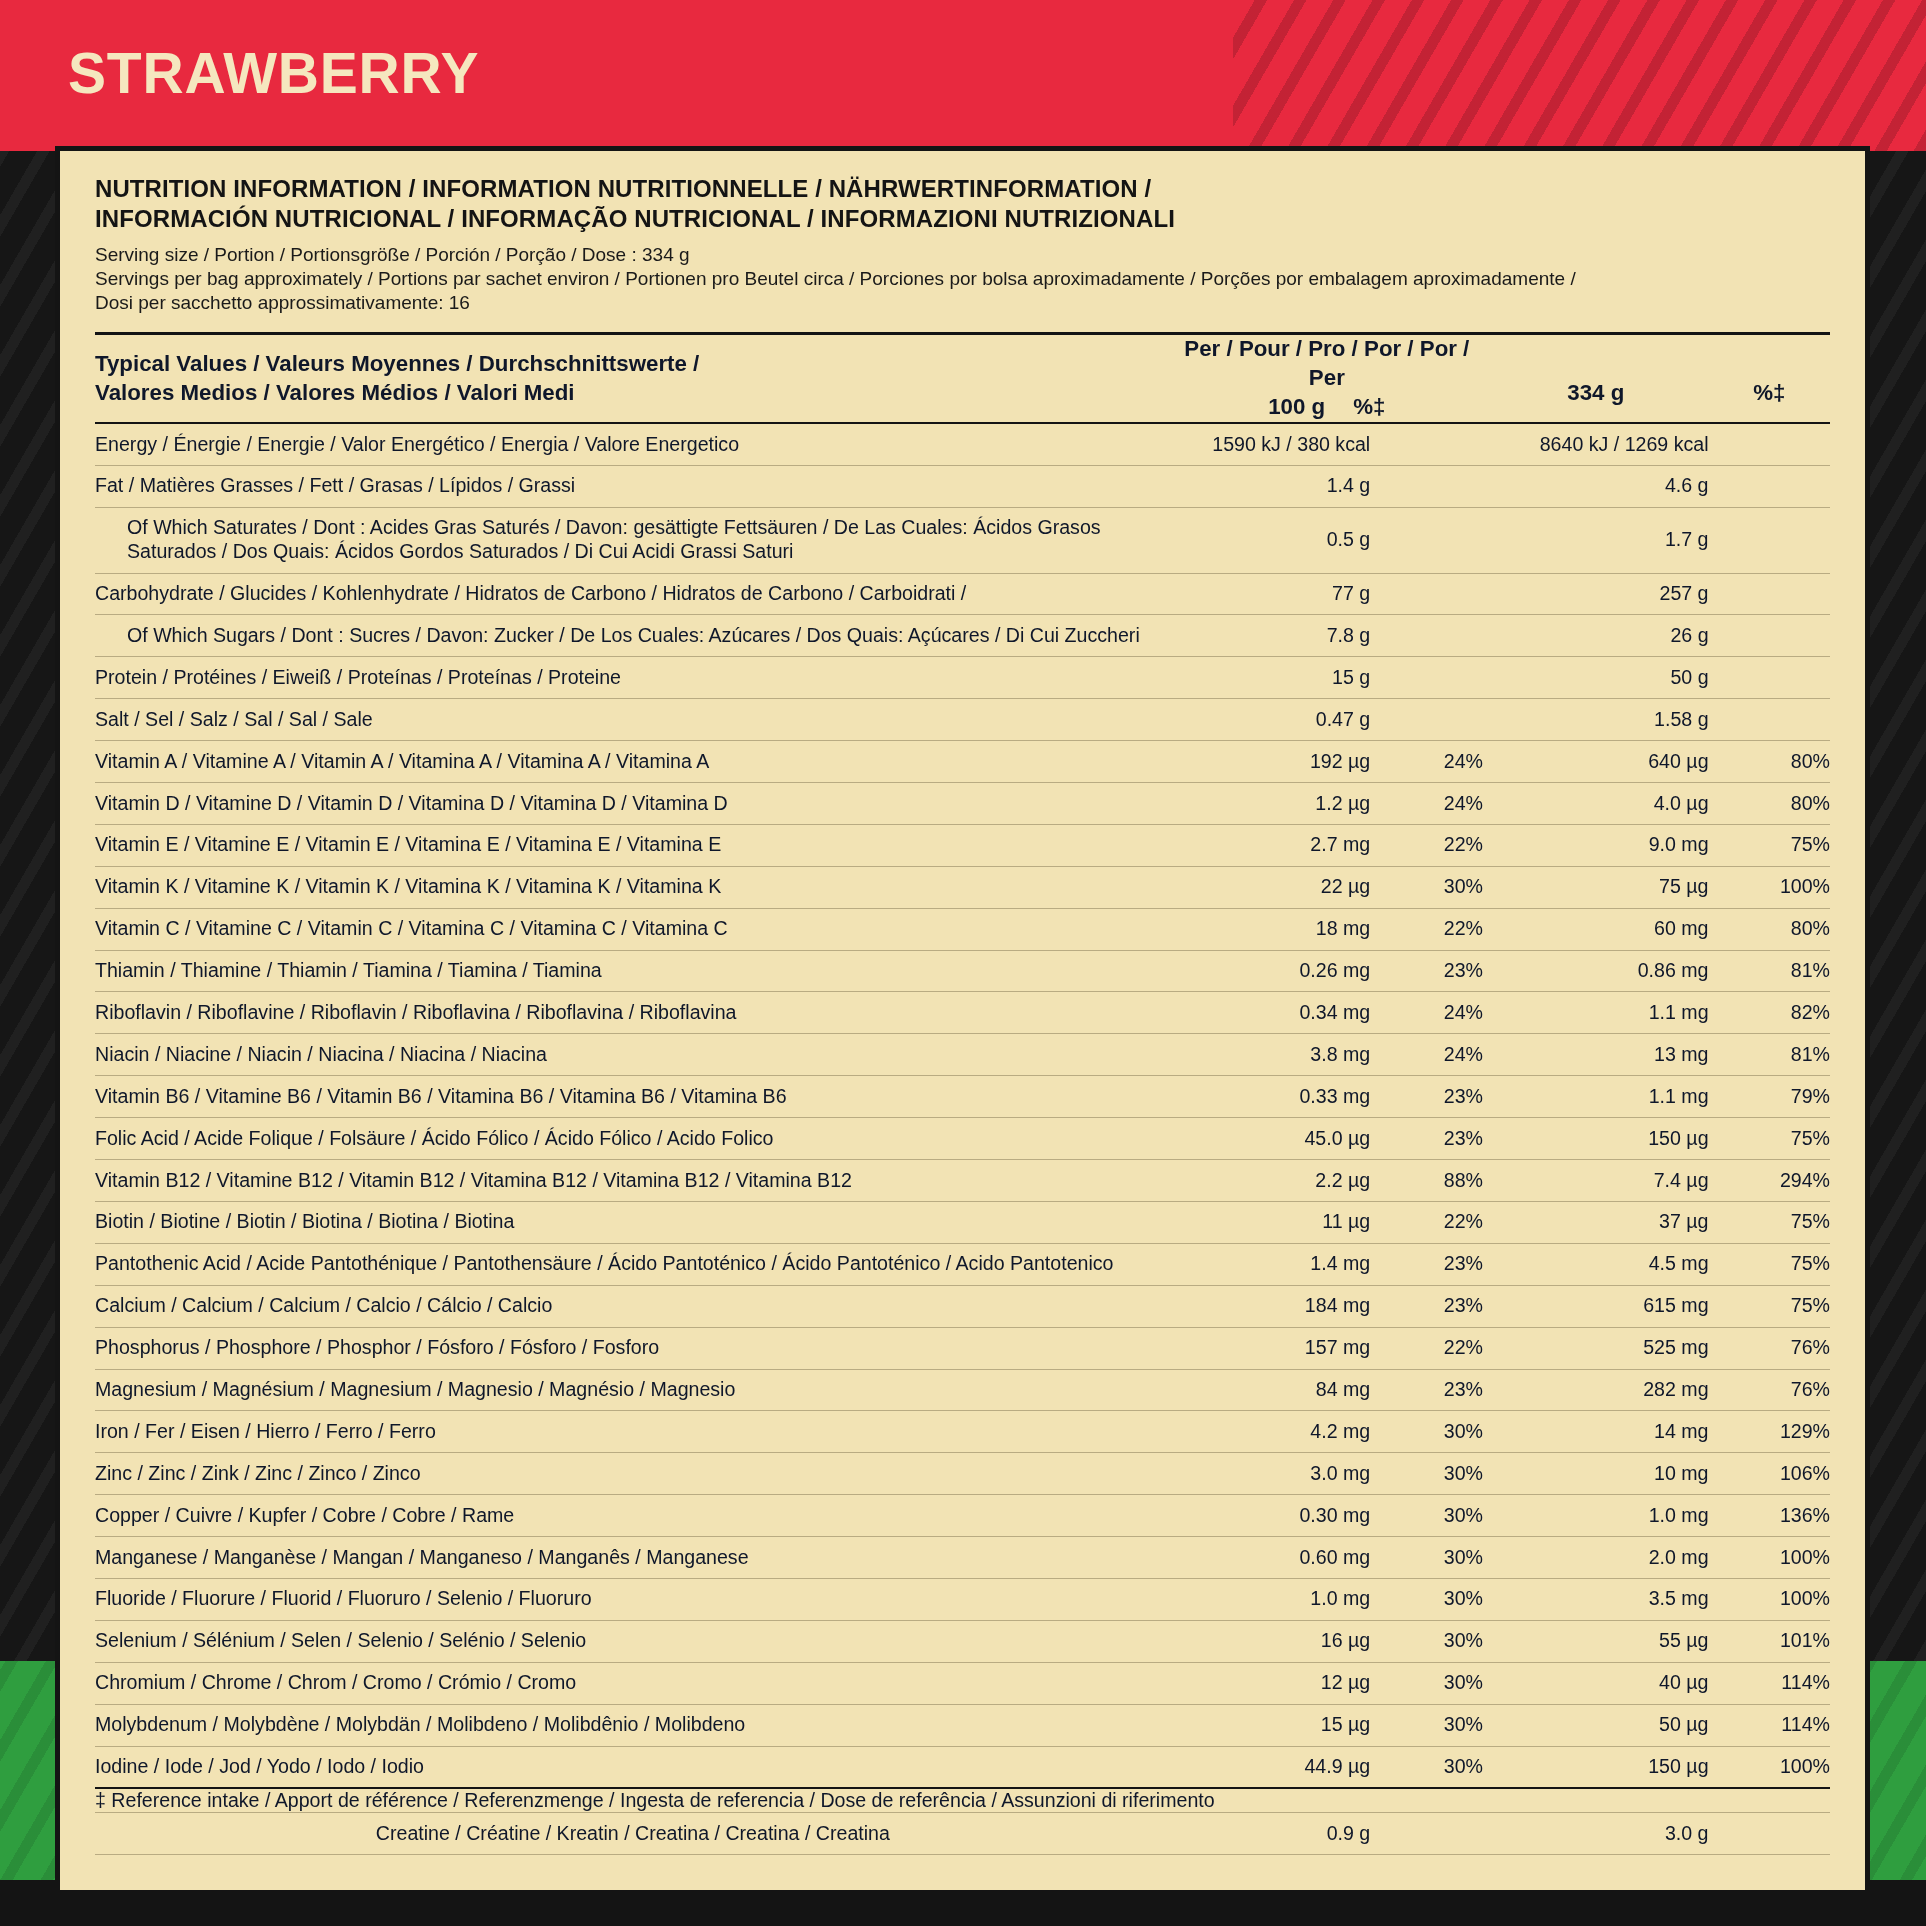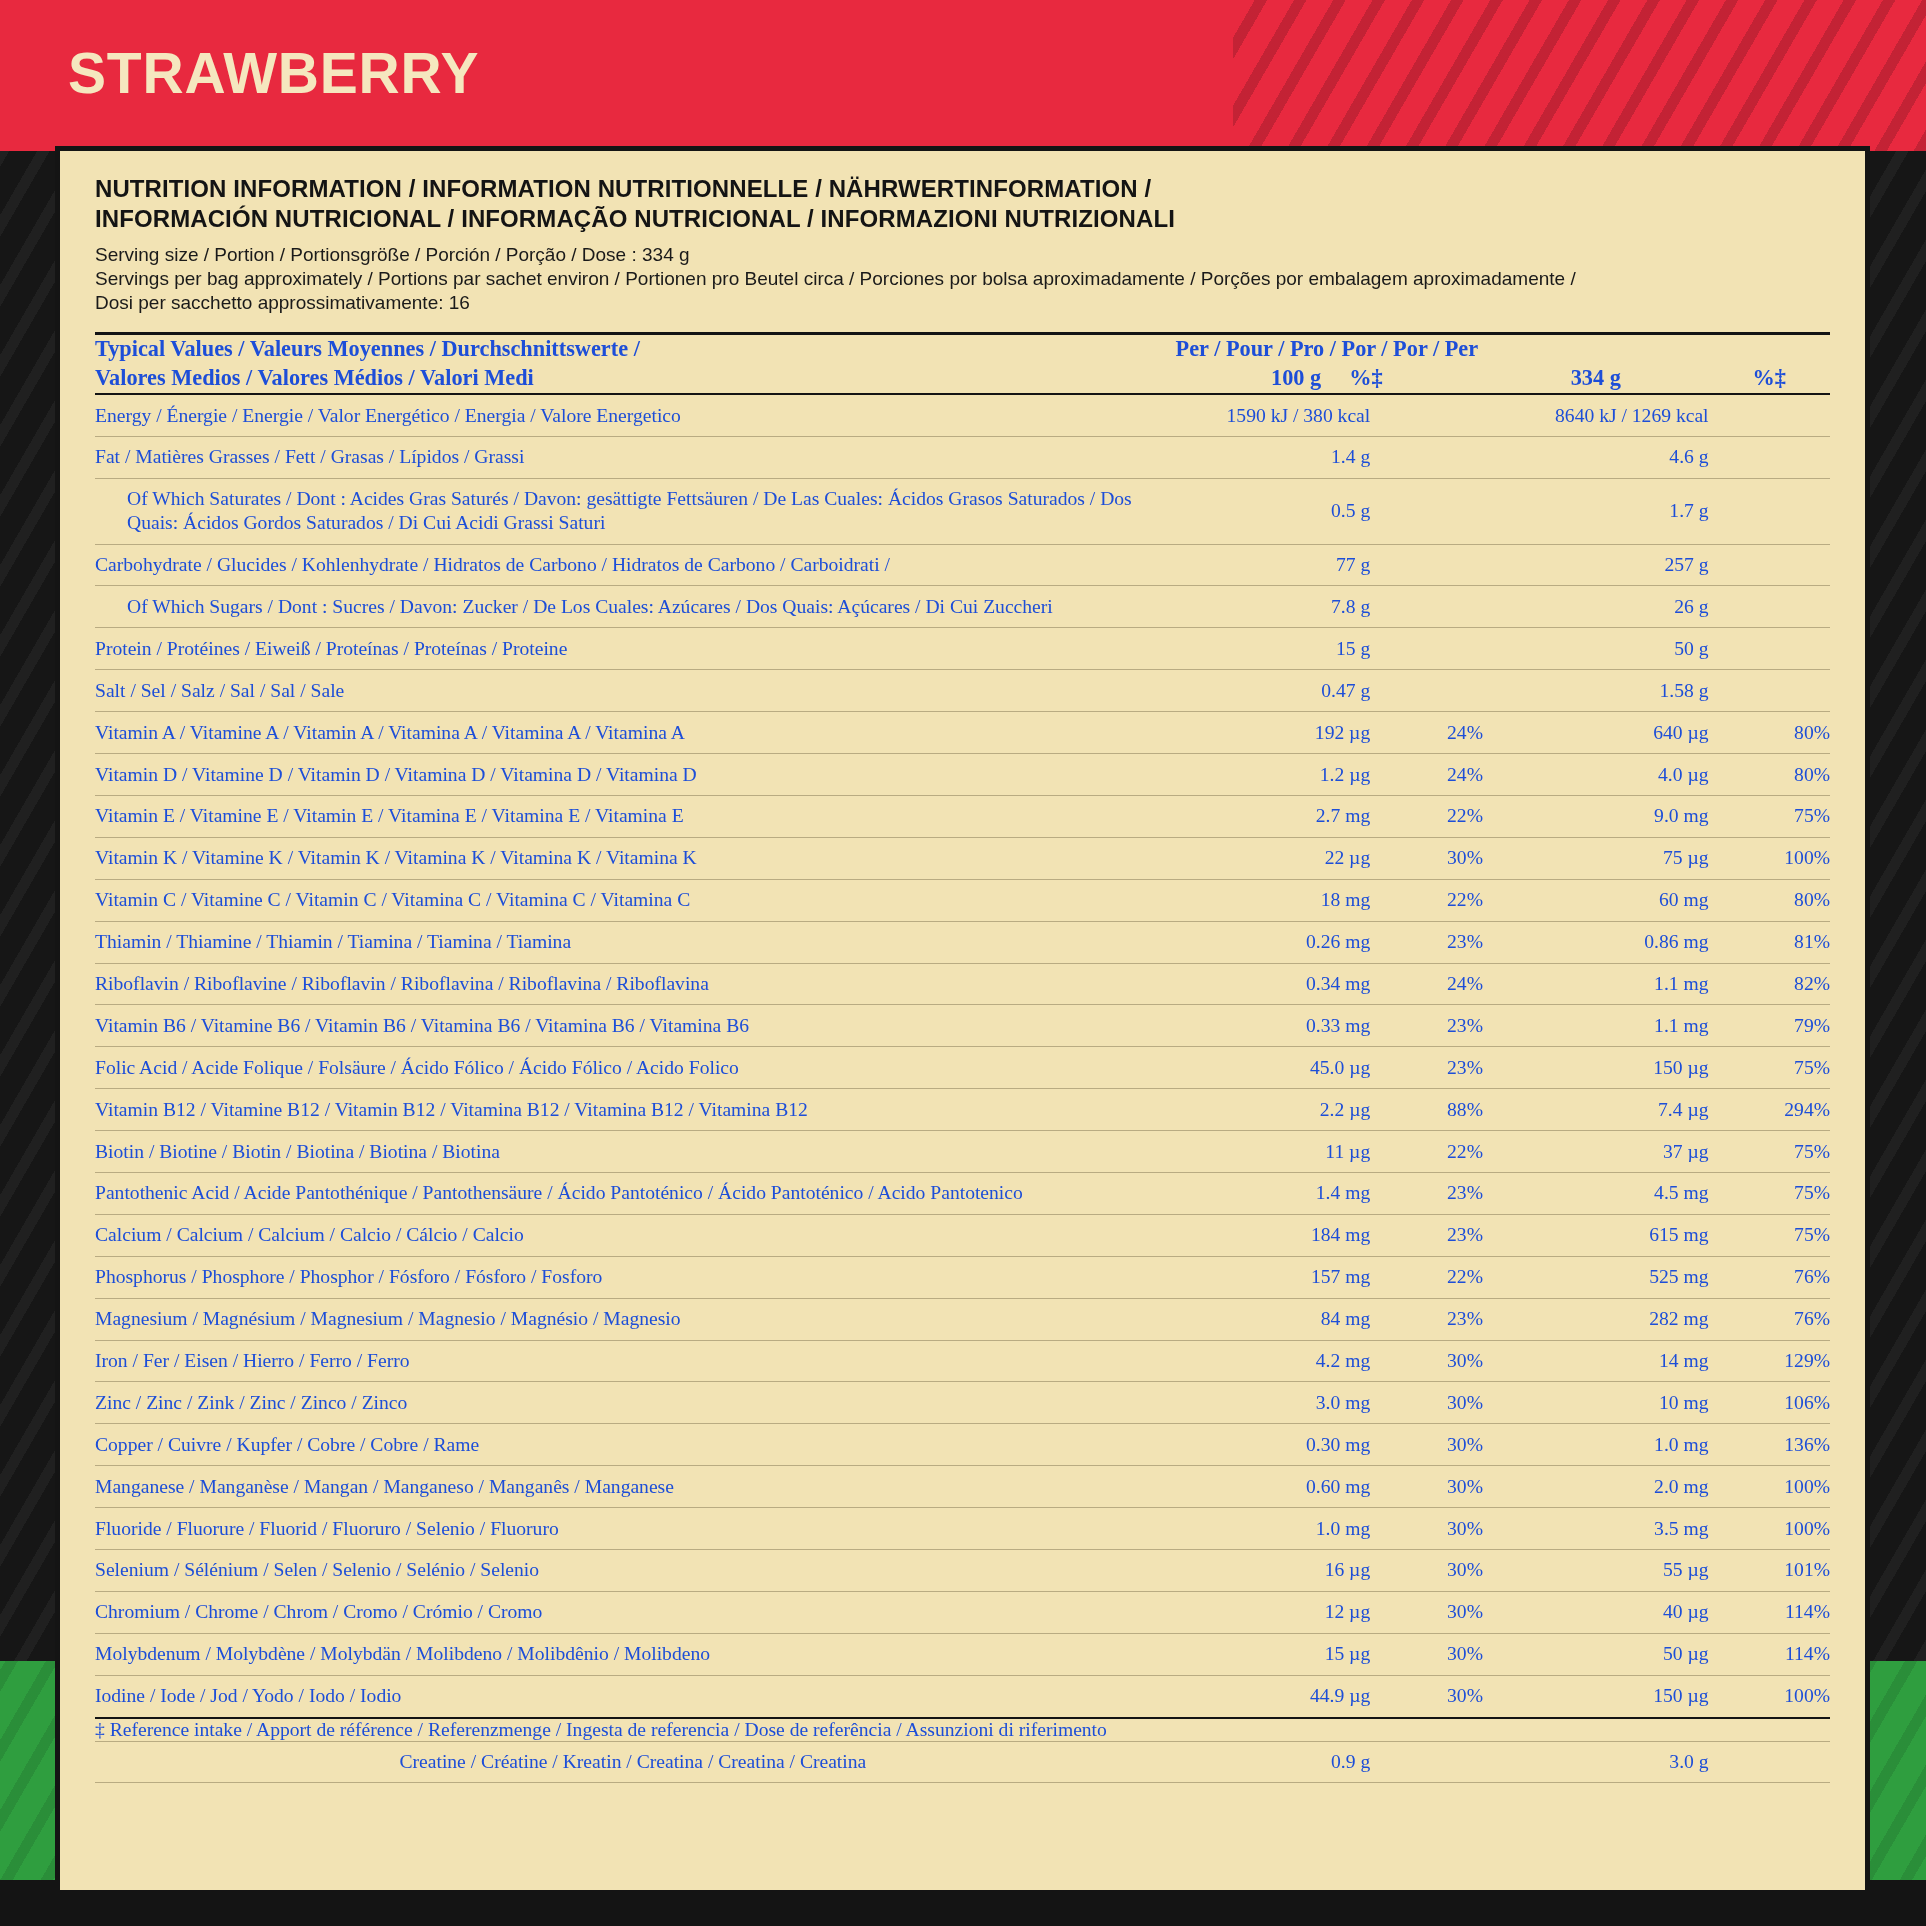--- a/index.html
+++ b/index.html
@@ -121,22 +121,21 @@
     font-size: 19px;
     color: #1a1a1a;
     line-height: 1.27;
   }
 
   
   table.nutri {
     width: 100%;
     border-collapse: collapse;
     margin-top: 17px;
-    color: #1d4ed8;
-    font-family: Liberation Serif, serif;
+    color: #0f172a;
   }
   table.nutri th, table.nutri td {
     padding: 0;
     vertical-align: middle;
   }
   .hdr-row th {
     border-top: 3.1px solid #141414;
     border-bottom: 2.3px solid #141414;
     padding: 9.2px 0 9.2px 0;
     font-size: 22.3px;
@@ -337,20 +336,27 @@
             <td class="pct">81%</td>
           </tr>
           <tr class="data">
             <td class="name">Riboflavin / Riboflavine / Riboflavin / Riboflavina / Riboflavina / Riboflavina</td>
             <td class="num">0.34 mg</td>
             <td class="pct">24%</td>
             <td class="num">1.1 mg</td>
             <td class="pct">82%</td>
           </tr>
           <tr class="data">
+            <td class="name">Niacin / Niacine / Niacin / Niacina / Niacina / Niacina</td>
+            <td class="num">3.8 mg</td>
+            <td class="pct">24%</td>
+            <td class="num">13 mg</td>
+            <td class="pct">81%</td>
+          </tr>
+          <tr class="data">
             <td class="name">Vitamin B6 / Vitamine B6 / Vitamin B6 / Vitamina B6 / Vitamina B6 / Vitamina B6</td>
             <td class="num">0.33 mg</td>
             <td class="pct">23%</td>
             <td class="num">1.1 mg</td>
             <td class="pct">79%</td>
           </tr>
           <tr class="data">
             <td class="name">Folic Acid / Acide Folique / Folsäure / Ácido Fólico / Ácido Fólico / Acido Folico</td>
             <td class="num">45.0 µg</td>
             <td class="pct">23%</td>

